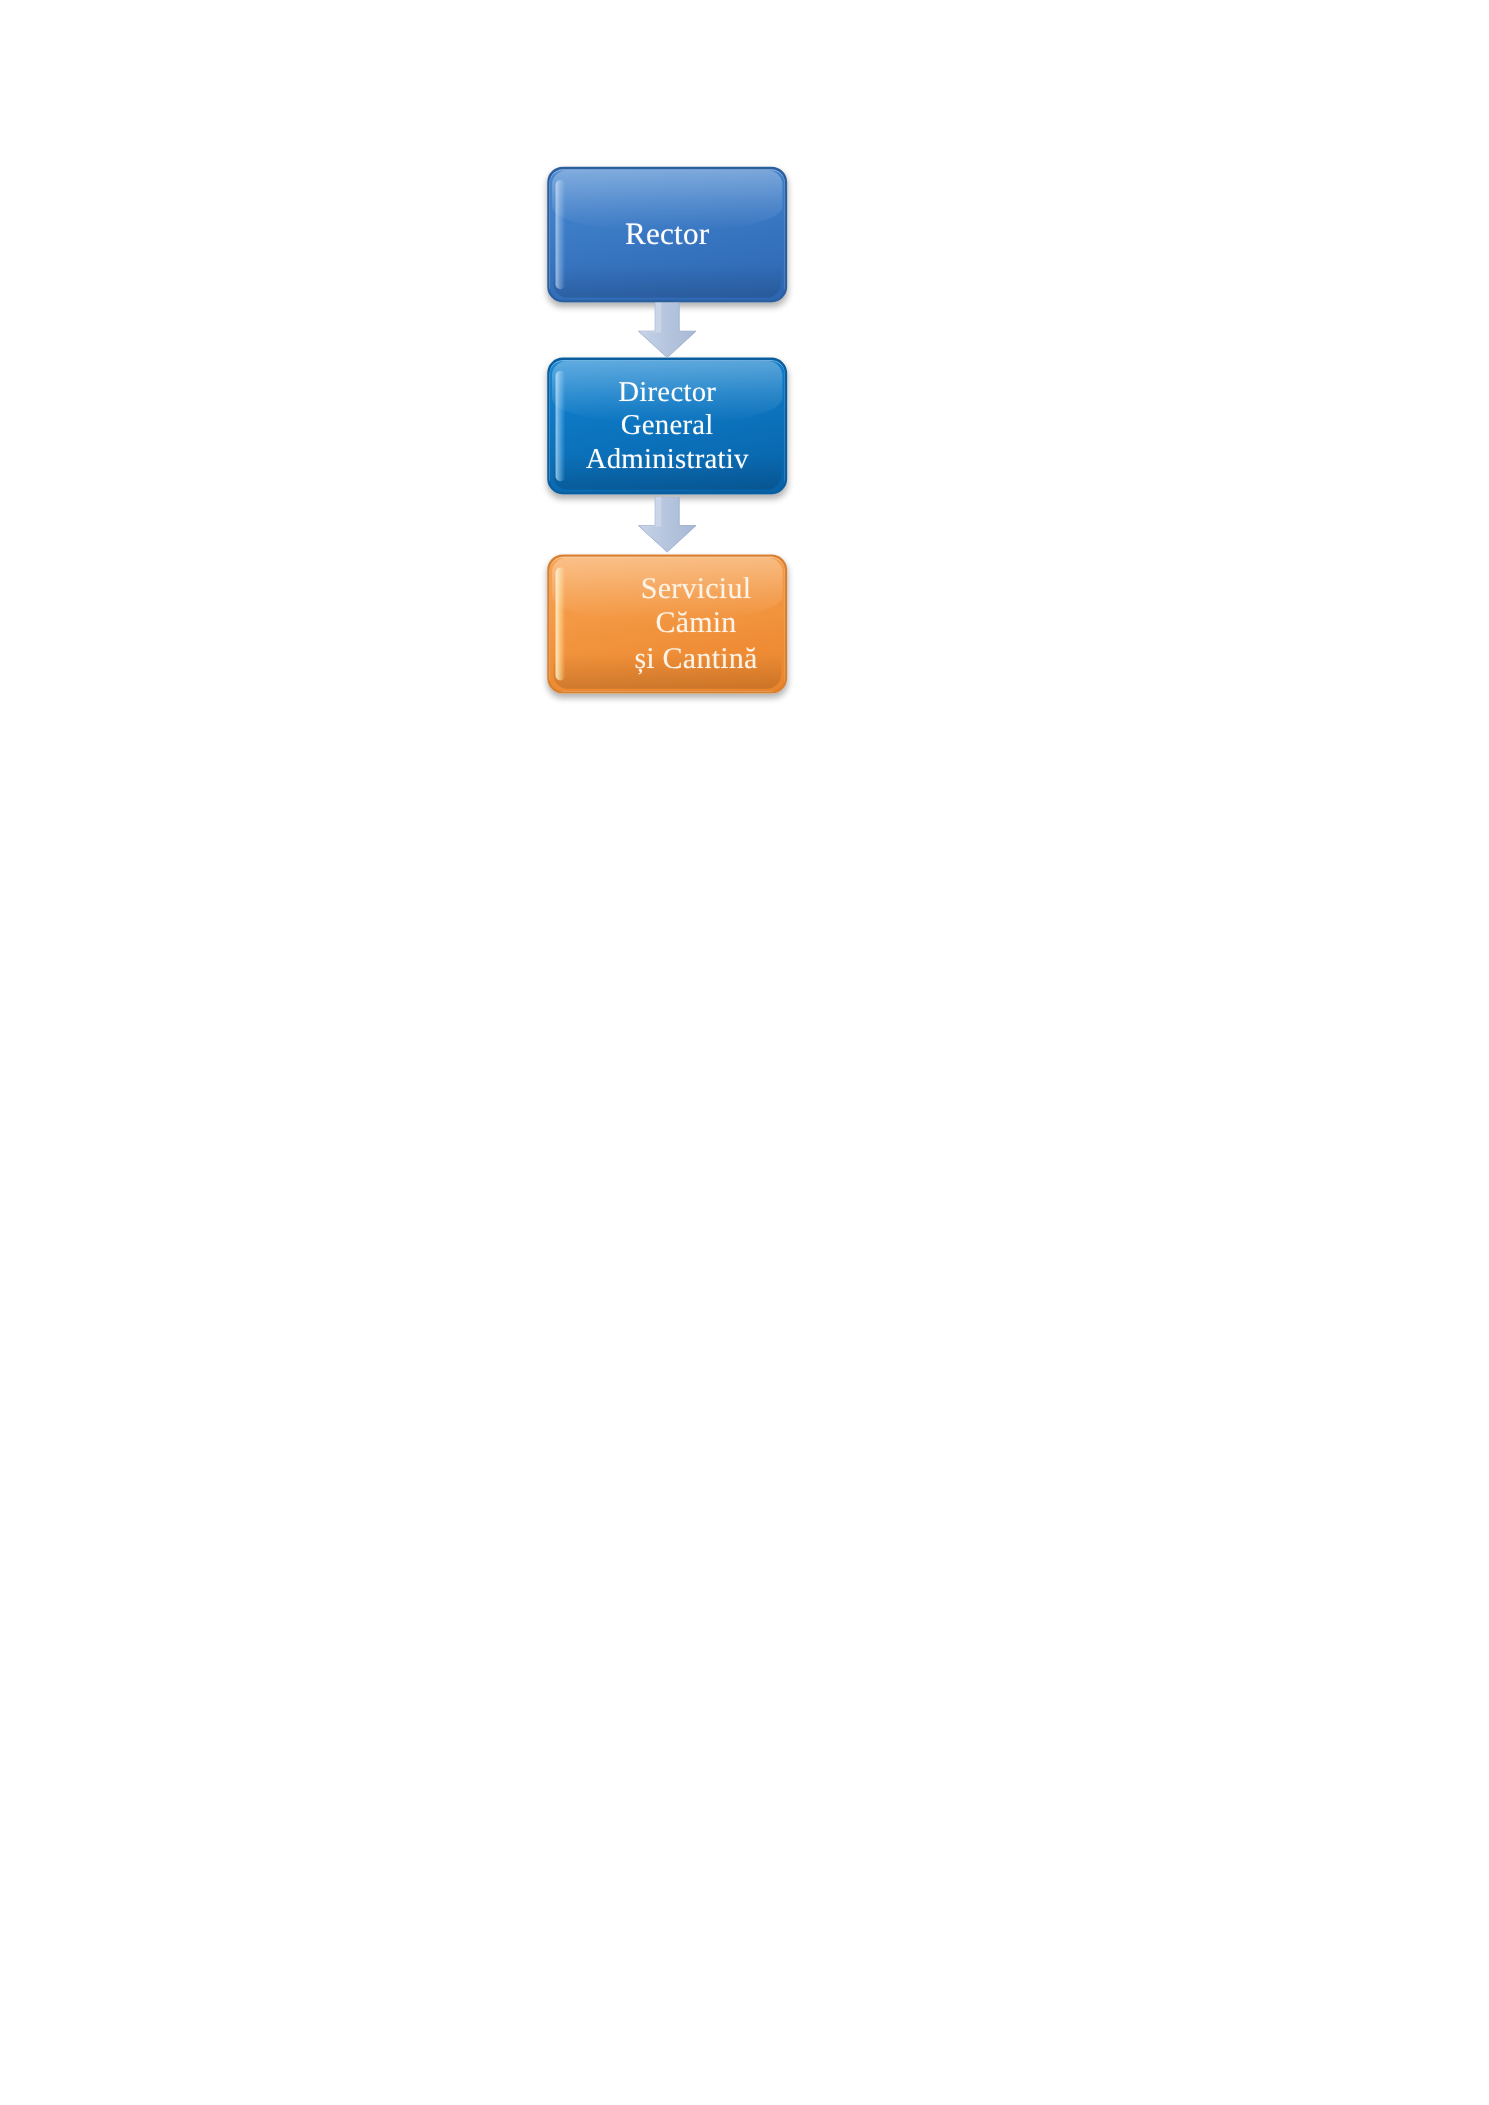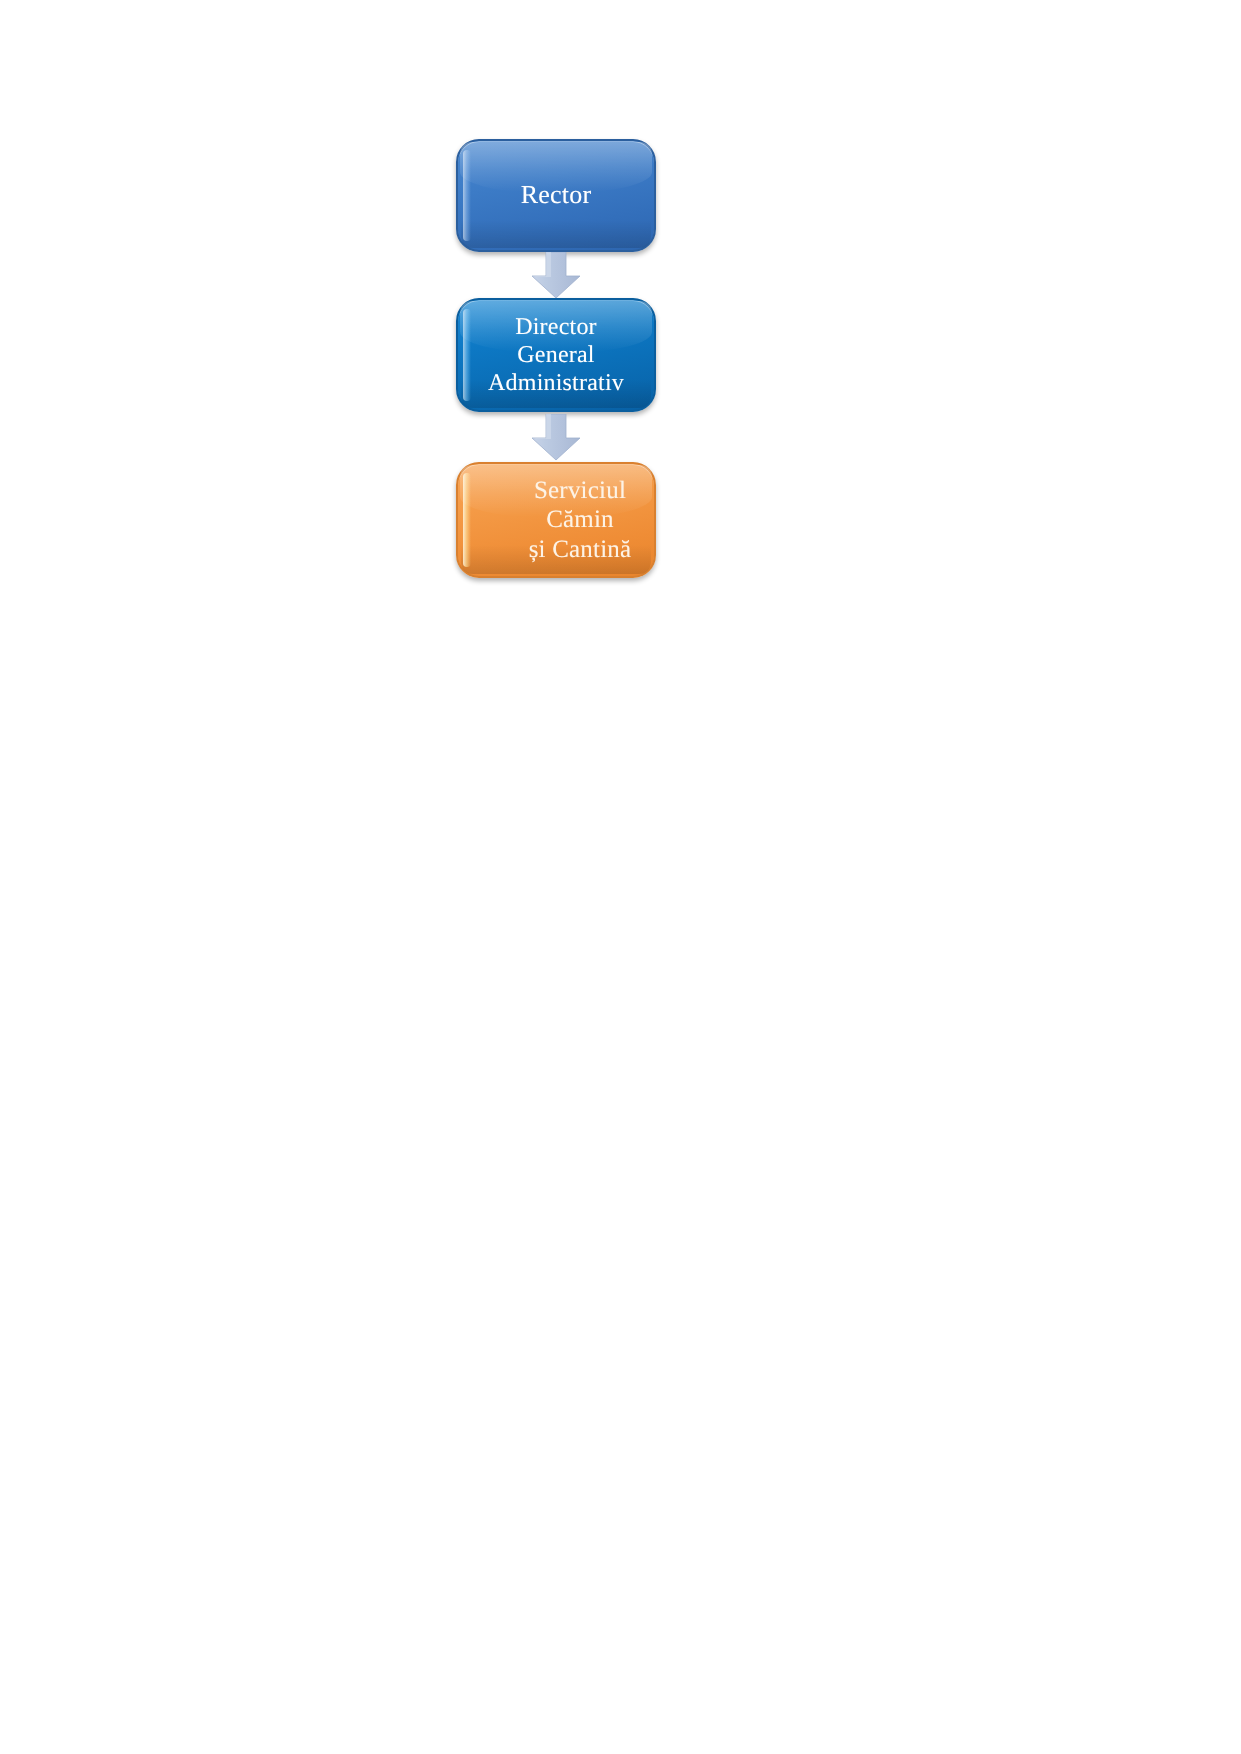--- a/index.html
+++ b/index.html
@@ -31,21 +31,21 @@
     height: 1754px;
   }
 
   .node {
     position: absolute;
     box-sizing: border-box;
     display: flex;
     align-items: center;
     justify-content: center;
     text-align: center;
-    border-radius: 23px;
+    border-radius: 13px;
     color: #ffffff;
     line-height: 1.18;
     letter-spacing: 0.2px;
     text-rendering: geometricPrecision;
   }
 
   .node .label {
     position: relative;
     z-index: 4;
     padding: 0 6px;

